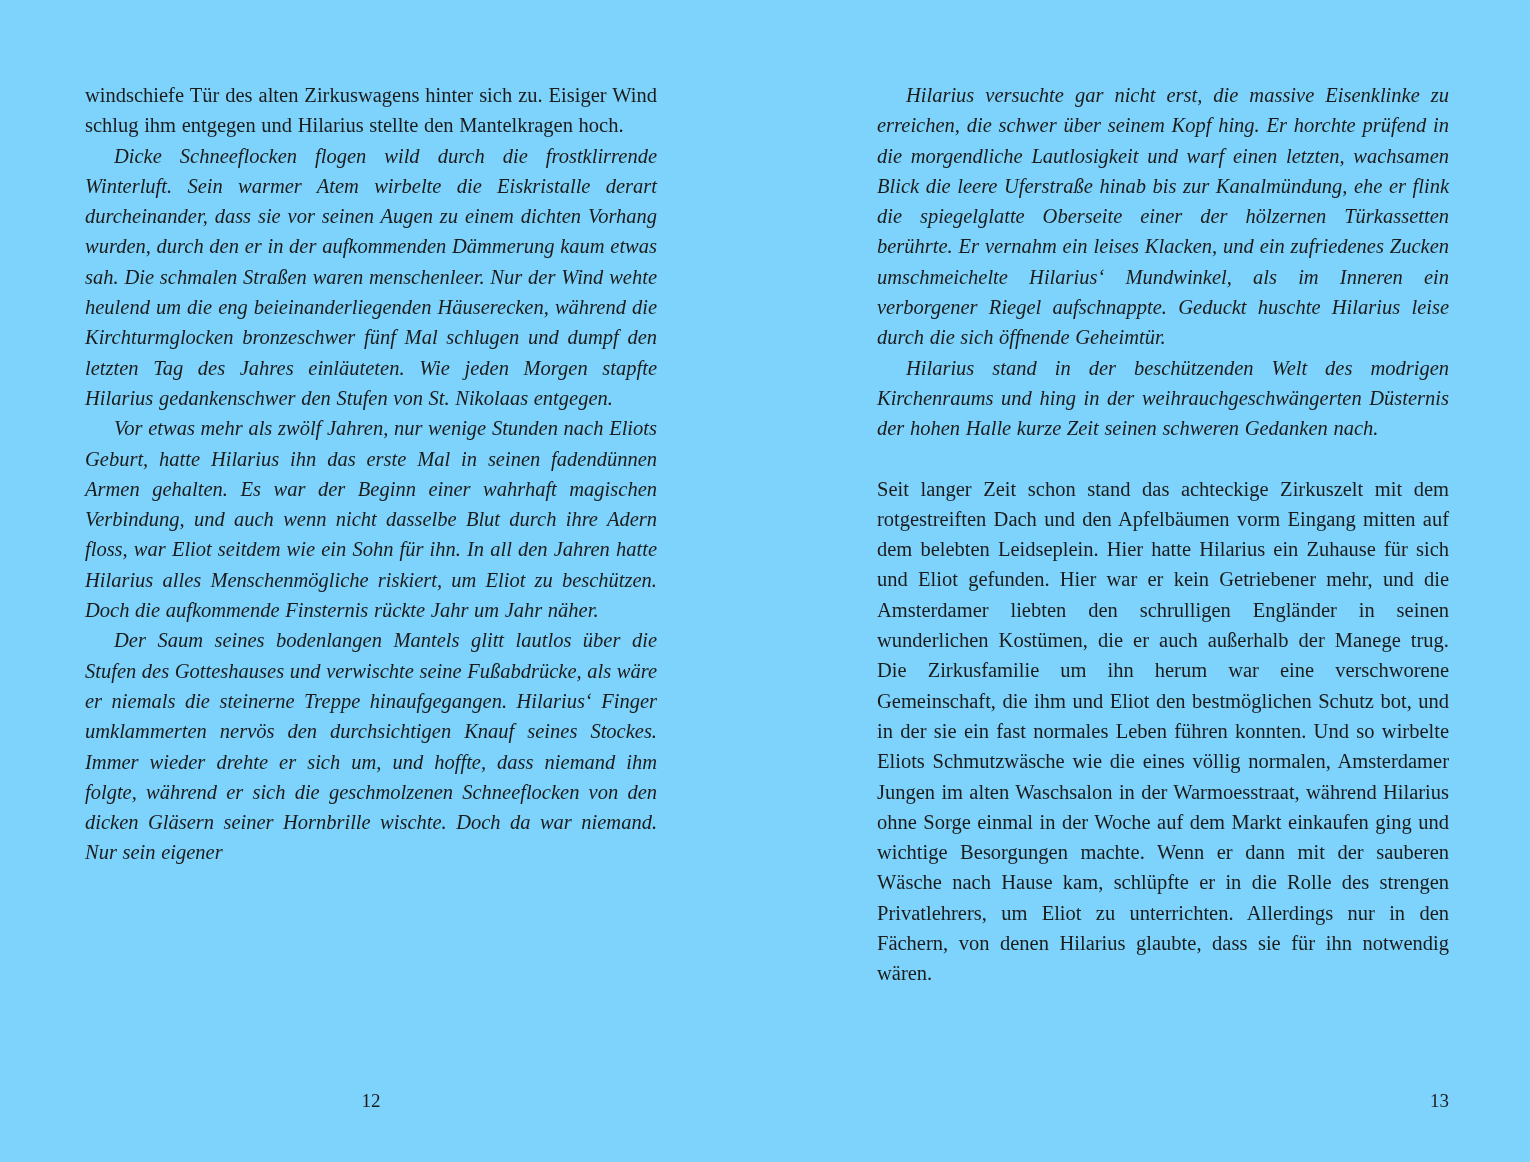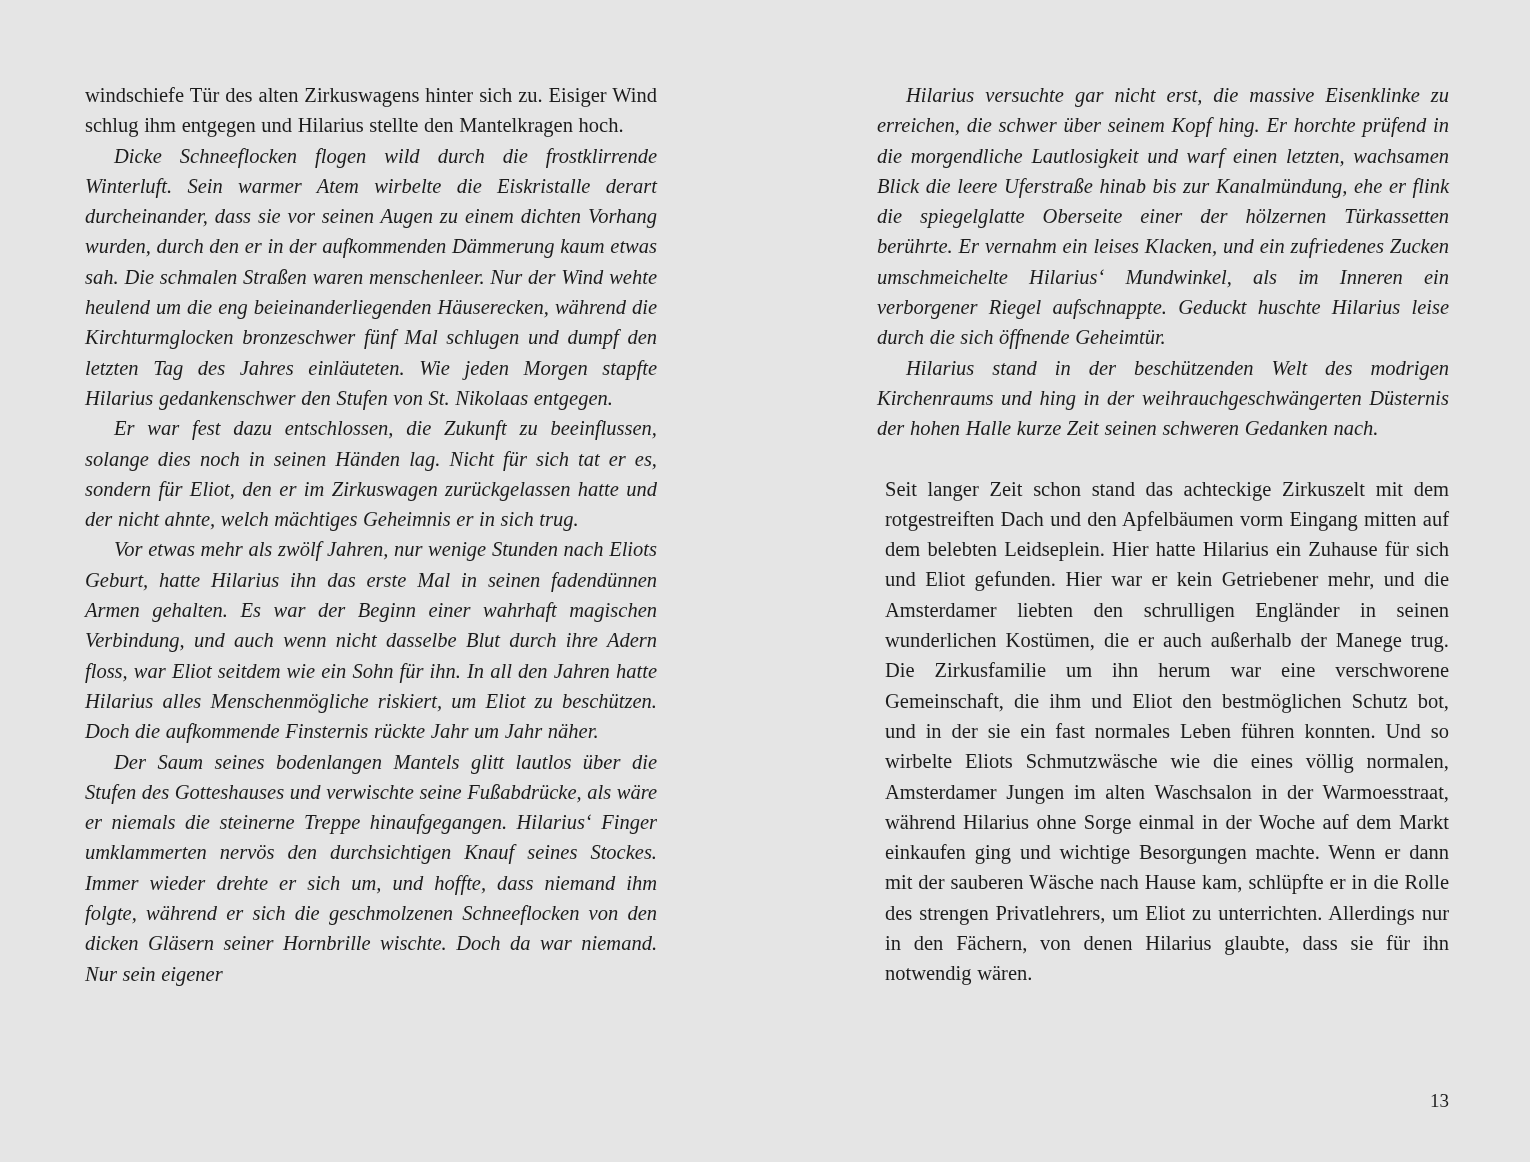--- a/index.html
+++ b/index.html
@@ -4,21 +4,21 @@
 <style>
   html, body {
     margin: 0;
     padding: 0;
     background: #ffffff;
   }
   .spread {
     position: relative;
     width: 1530px;
     height: 1162px;
-    background: #e5e5e5;
+    background: #7dd3fc;
     font-family: "Liberation Serif", "DejaVu Serif", serif;
     color: #1c1c1c;
     overflow: hidden;
   }
   .page {
     position: absolute;
     top: 0;
     height: 1162px;
     width: 765px;
   }
@@ -42,21 +42,20 @@
     hyphens: auto;
     -webkit-hyphens: auto;
     word-spacing: 0.5px;
   }
   .text-block p.indent {
     text-indent: 29px;
     font-style: italic;
   }
   .text-block p.section-start {
     margin-top: 30px;
-    margin-left: 8px;
   }
 
   .page-number {
     position: absolute;
     top: 1090px;
     width: 572px;
     text-align: center;
     font-size: 19px;
     line-height: 22px;
     color: #1c1c1c;
@@ -66,24 +65,24 @@
 </style>
 </head>
 <body>
 
 <div class="spread">
 
   <div class="page page-left">
     <div class="text-block">
       <p lang="de">windschiefe Tür des alten Zirkuswagens hinter sich zu. Eisiger Wind schlug ihm entgegen und Hilarius stellte den Mantelkragen hoch.</p>
       <p class="indent" lang="de">Dicke Schneeflocken flogen wild durch die frostklirrende Winterluft. Sein warmer Atem wirbelte die Eiskristalle derart durcheinander, dass sie vor seinen Augen zu einem dichten Vorhang wurden, durch den er in der aufkommenden Dämmerung kaum etwas sah. Die schmalen Straßen waren menschenleer. Nur der Wind wehte heulend um die eng beieinanderliegenden Häuserecken, während die Kirchturmglocken bronzeschwer fünf Mal schlugen und dumpf den letzten Tag des Jahres einläuteten. Wie jeden Morgen stapfte Hilarius gedankenschwer den Stufen von St. Nikolaas entgegen.</p>
-      <p class="indent" lang="de">Er war fest dazu entschlossen, die Zukunft zu beeinflussen, solange dies noch in seinen Händen lag. Nicht für sich tat er es, sondern für Eliot, den er im Zirkuswagen zurückgelassen hatte und der nicht ahnte, welch mächtiges Geheimnis er in sich trug.</p>
       <p class="indent" lang="de">Vor etwas mehr als zwölf Jahren, nur wenige Stunden nach Eliots Geburt, hatte Hilarius ihn das erste Mal in seinen fadendünnen Armen gehalten. Es war der Beginn einer wahrhaft magischen Verbindung, und auch wenn nicht dasselbe Blut durch ihre Adern floss, war Eliot seitdem wie ein Sohn für ihn. In all den Jahren hatte Hilarius alles Menschenmögliche riskiert, um Eliot zu beschützen. Doch die aufkommende Finsternis rückte Jahr um Jahr näher.</p>
       <p class="indent" lang="de">Der Saum seines bodenlangen Mantels glitt lautlos über die Stufen des Gotteshauses und verwischte seine Fußabdrücke, als wäre er niemals die steinerne Treppe hinaufgegangen. Hilarius‘ Finger umklammerten nervös den durchsichtigen Knauf seines Stockes. Immer wieder drehte er sich um, und hoffte, dass niemand ihm folgte, während er sich die geschmolzenen Schneeflocken von den dicken Gläsern seiner Hornbrille wischte. Doch da war niemand. Nur sein eigener</p>
     </div>
+    <div class="page-number">12</div>
   </div>
 
   <div class="page page-right">
     <div class="text-block">
       <p class="indent" lang="de">Hilarius versuchte gar nicht erst, die massive Eisenklinke zu erreichen, die schwer über seinem Kopf hing. Er horchte prüfend in die morgendliche Lautlosigkeit und warf einen letzten, wachsamen Blick die leere Uferstraße hinab bis zur Kanalmündung, ehe er flink die spiegelglatte Oberseite einer der hölzernen Türkassetten berührte. Er vernahm ein leises Klacken, und ein zufriedenes Zucken umschmeichelte Hilarius‘ Mundwinkel, als im Inneren ein verborgener Riegel aufschnappte. Geduckt huschte Hilarius leise durch die sich öffnende Geheimtür.</p>
       <p class="indent" lang="de">Hilarius stand in der beschützenden Welt des modrigen Kirchenraums und hing in der weihrauchgeschwängerten Düsternis der hohen Halle kurze Zeit seinen schweren Gedanken nach.</p>
       <p class="section-start" lang="de">Seit langer Zeit schon stand das achteckige Zirkuszelt mit dem rotgestreiften Dach und den Apfelbäumen vorm Eingang mitten auf dem belebten Leidseplein. Hier hatte Hilarius ein Zuhause für sich und Eliot gefunden. Hier war er kein Getriebener mehr, und die Amsterdamer liebten den schrulligen Engländer in seinen wunderlichen Kostümen, die er auch außerhalb der Manege trug. Die Zirkusfamilie um ihn herum war eine verschworene Gemeinschaft, die ihm und Eliot den bestmöglichen Schutz bot, und in der sie ein fast normales Leben führen konnten. Und so wirbelte Eliots Schmutzwäsche wie die eines völlig normalen, Amsterdamer Jungen im alten Waschsalon in der Warmoesstraat, während Hilarius ohne Sorge einmal in der Woche auf dem Markt einkaufen ging und wichtige Besorgungen machte. Wenn er dann mit der sauberen Wäsche nach Hause kam, schlüpfte er in die Rolle des strengen Privatlehrers, um Eliot zu unterrichten. Allerdings nur in den Fächern, von denen Hilarius glaubte, dass sie für ihn notwendig wären.</p>
     </div>
     <div class="page-number">13</div>
   </div>

